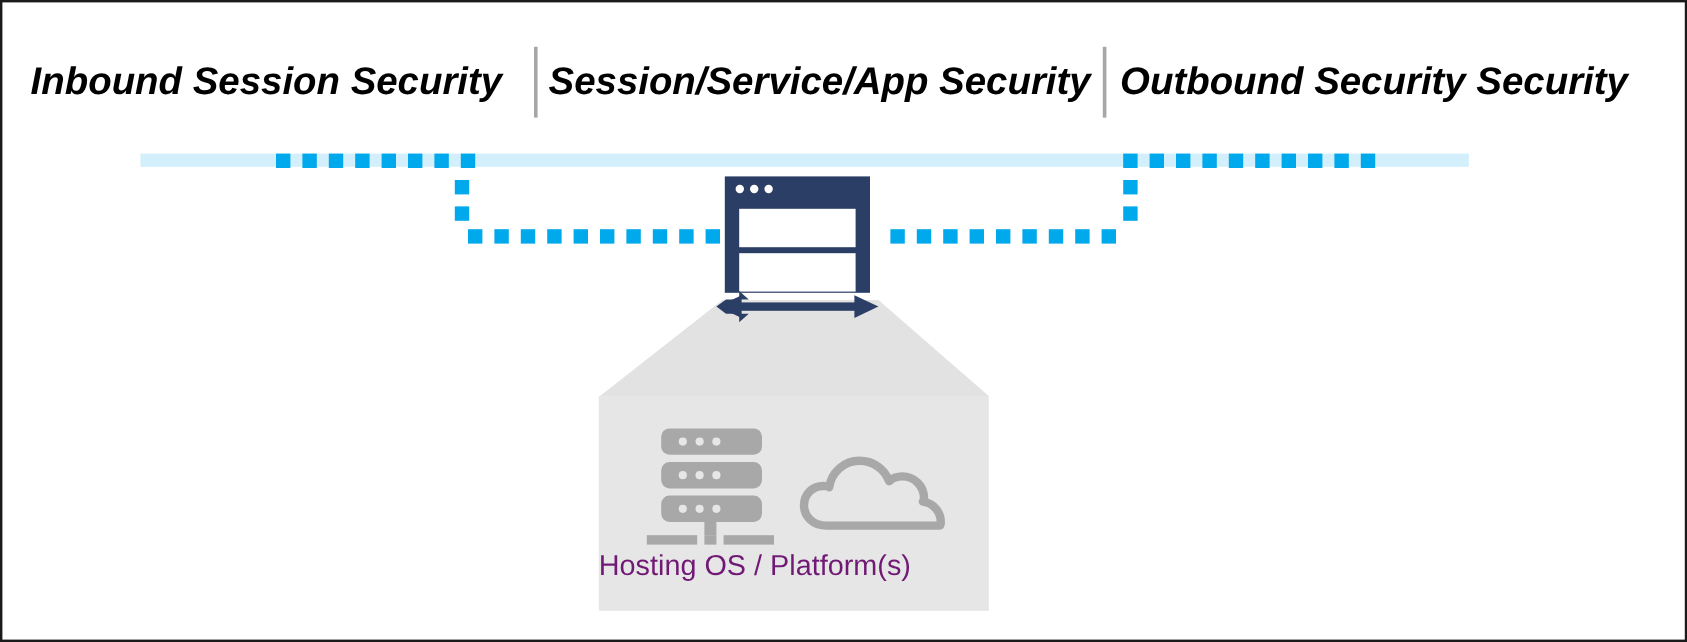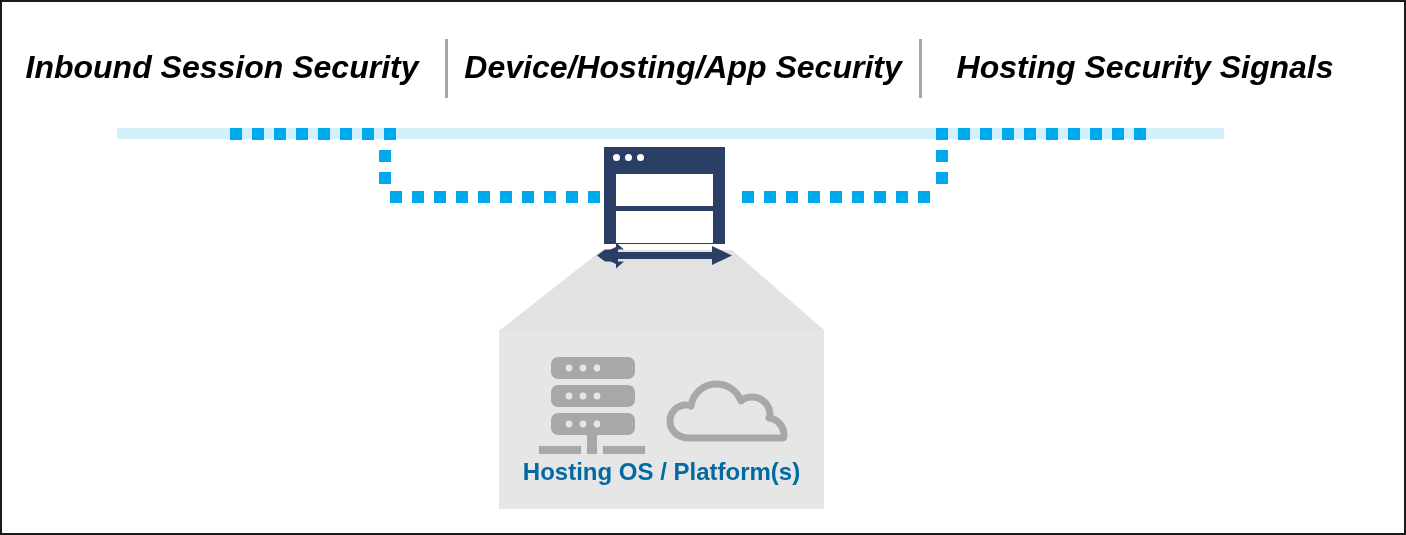--- a/index.html
+++ b/index.html
@@ -160,41 +160,41 @@
     left: 0;
     top: 14px;
     width: 100%;
     height: 110px;
   }
   #host-label {
     position: absolute;
     left: 0;
     top: 128px;
     width: 100%;
-    text-align: center;
+    text-align: left;
     font-size: 24px;
-    font-weight: bold;
-    color: #0369a1;
+    font-weight: normal;
+    color: #701a75;
     white-space: nowrap;
   }
 </style>
 </head>
 <body>
 
 <div id="canvas">
 
   <div class="col-title" id="title-inbound">Inbound Session Security</div>
 
   <div class="divider" id="divider-1"></div>
 
-  <div class="col-title" id="title-device">Device/Hosting/App Security</div>
+  <div class="col-title" id="title-device">Session/Service/App Security</div>
 
   <div class="divider" id="divider-2"></div>
 
-  <div class="col-title" id="title-outbound">Hosting Security Signals</div>
+  <div class="col-title" id="title-outbound">Outbound Security Security</div>
 
 
   <div id="session-band"></div>
 
   <div id="dots-layer">
       <div class="dot" style="left: 228px; top: 126px;"></div>
       <div class="dot" style="left: 250px; top: 126px;"></div>
       <div class="dot" style="left: 272px; top: 126px;"></div>
       <div class="dot" style="left: 294px; top: 126px;"></div>
       <div class="dot" style="left: 316px; top: 126px;"></div>

